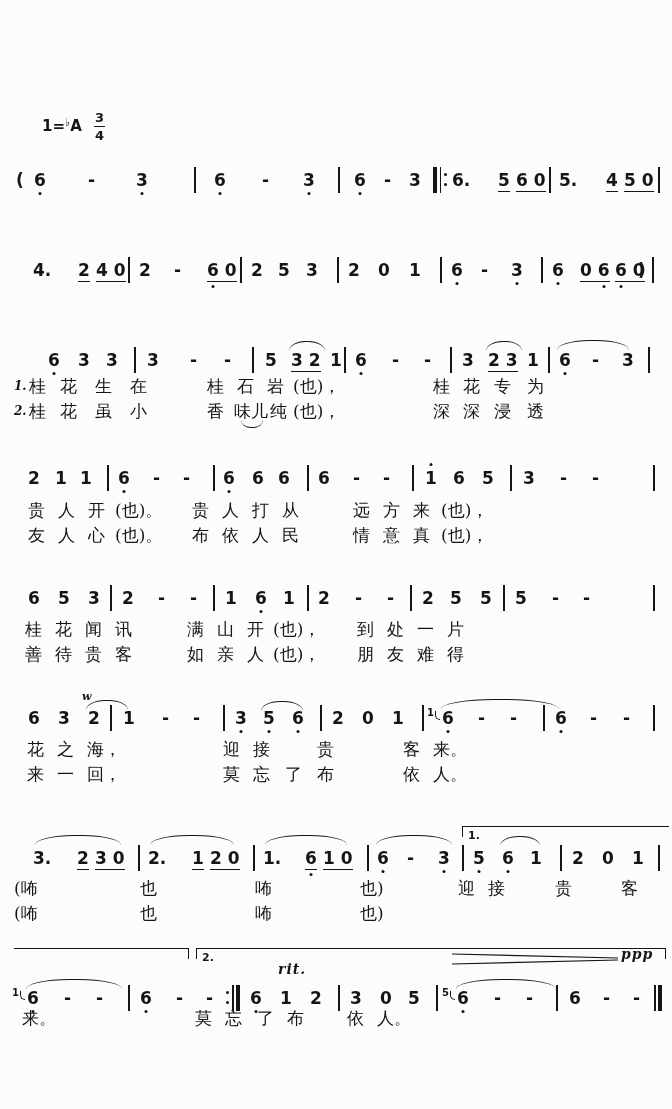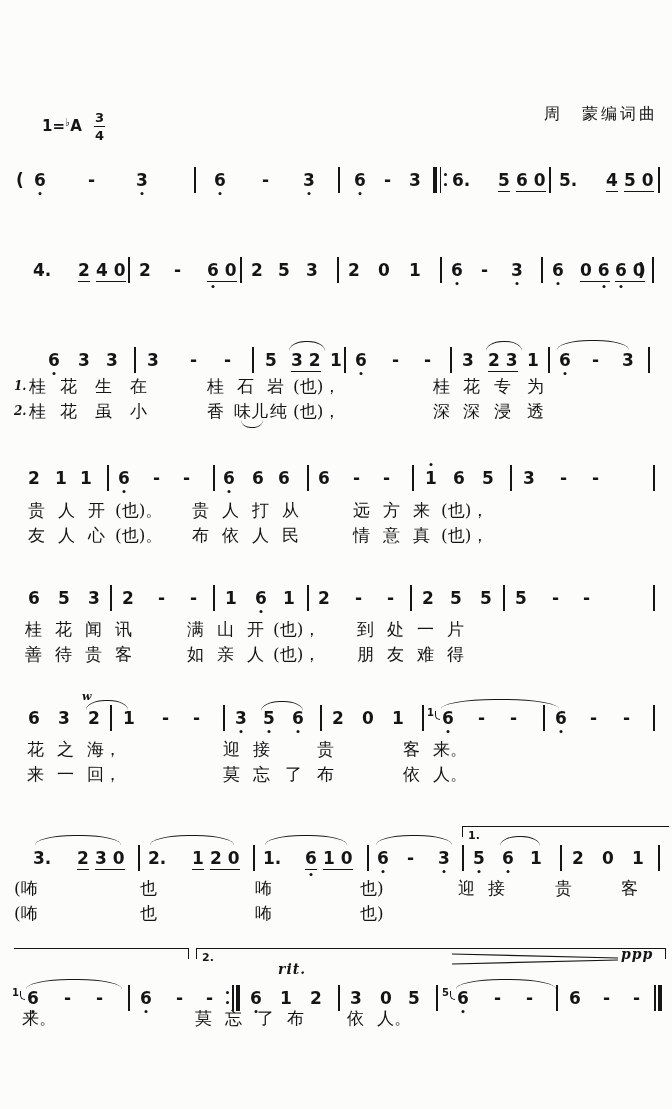--- a/index.html
+++ b/index.html
@@ -54,21 +54,20 @@
 
   <div class="keysig"><span>1=</span><span class="flat">♭</span><span>A</span></div>
 
   <div class="frac">
     <span>3</span>
     <span class="fbar"></span>
     <span>4</span>
   </div>
 
   <div class="credits">
-    <div>周　蒙编词曲</div>
   </div>
 
   <div id="score">
       <div class="tok" style="left: 16px; top: 170px;"><span class="ch">(</span></div>
       <div class="tok" style="left: 34px; top: 170px;"><span class="ch dl">6</span></div>
       <div class="tok" style="left: 88px; top: 170px;"><span class="ch">-</span></div>
       <div class="tok" style="left: 136px; top: 170px;"><span class="ch dl">3</span></div>
       <div class="bar" style="left: 194px; top: 167px;"></div>
       <div class="tok" style="left: 214px; top: 170px;"><span class="ch dl">6</span></div>
       <div class="tok" style="left: 262px; top: 170px;"><span class="ch">-</span></div>

